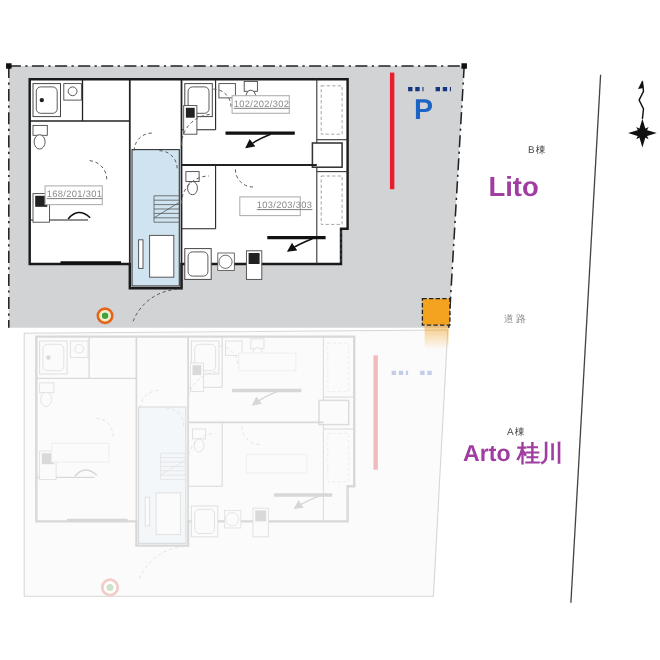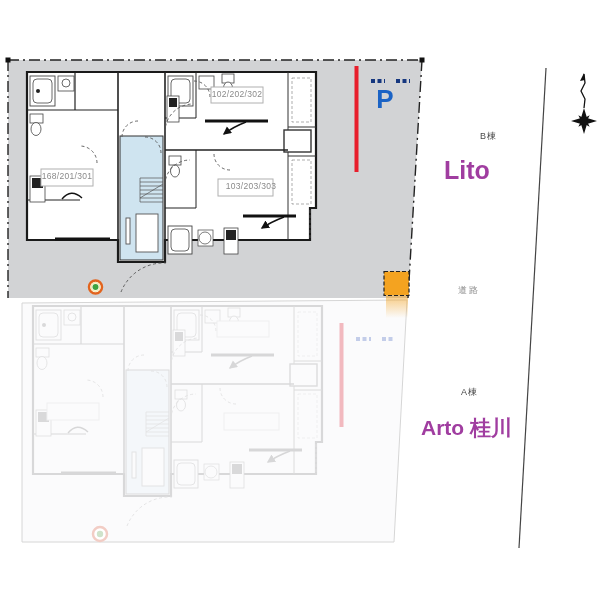--- a/index.html
+++ b/index.html
@@ -4,34 +4,34 @@
 <style>
   html,body{margin:0;padding:0;background:#ffffff;}
   #stage{
     position:relative;width:600px;height:600px;overflow:hidden;
     background:#ffffff;
     font-family:"Liberation Sans", sans-serif;
   }
   #stage svg{position:absolute;left:0;top:0;}
   .ov{position:absolute;white-space:nowrap;}
   .unit-label{
-    font-size:8.5px;color:#8a8a8a;text-align:center;letter-spacing:0.3px;
+    font-size:8.5px;color:#8a8a8a;text-align:right;letter-spacing:0.3px;text-decoration:underline;
   }
   .parking-p{
     left:360px;top:84px;width:50px;text-align:center;
     font-size:26px;font-weight:bold;color:#1b63c5;
   }
   .parking-note{
     left:336px;top:112px;width:96px;text-align:center;
     font-size:15px;font-weight:bold;color:#1b63c5;letter-spacing:-1px;
   }
   .bldg-tag{font-size:9px;color:#4a4a4a;letter-spacing:1px;margin-left:42px;}
   .bldg-name{font-weight:bold;color:#a03da0;}
   .name-b{left:444px;top:145px;font-size:25px;margin-top:11px;}
-  .name-a{left:421px;top:398px;font-size:21px;margin-top:16px;}
+  .name-a{left:421px;top:398px;font-size:21px;}
   .tag-b{left:438px;top:130px;}
   .tag-a{left:419px;top:386px;}
   .road-label{left:458px;top:284px;font-size:9px;color:#8a8a8a;letter-spacing:2px;}
 </style>
 </head>
 <body>
 
 <div id="stage">
 
   <svg width="600" height="600" viewBox="0 0 600 600">

